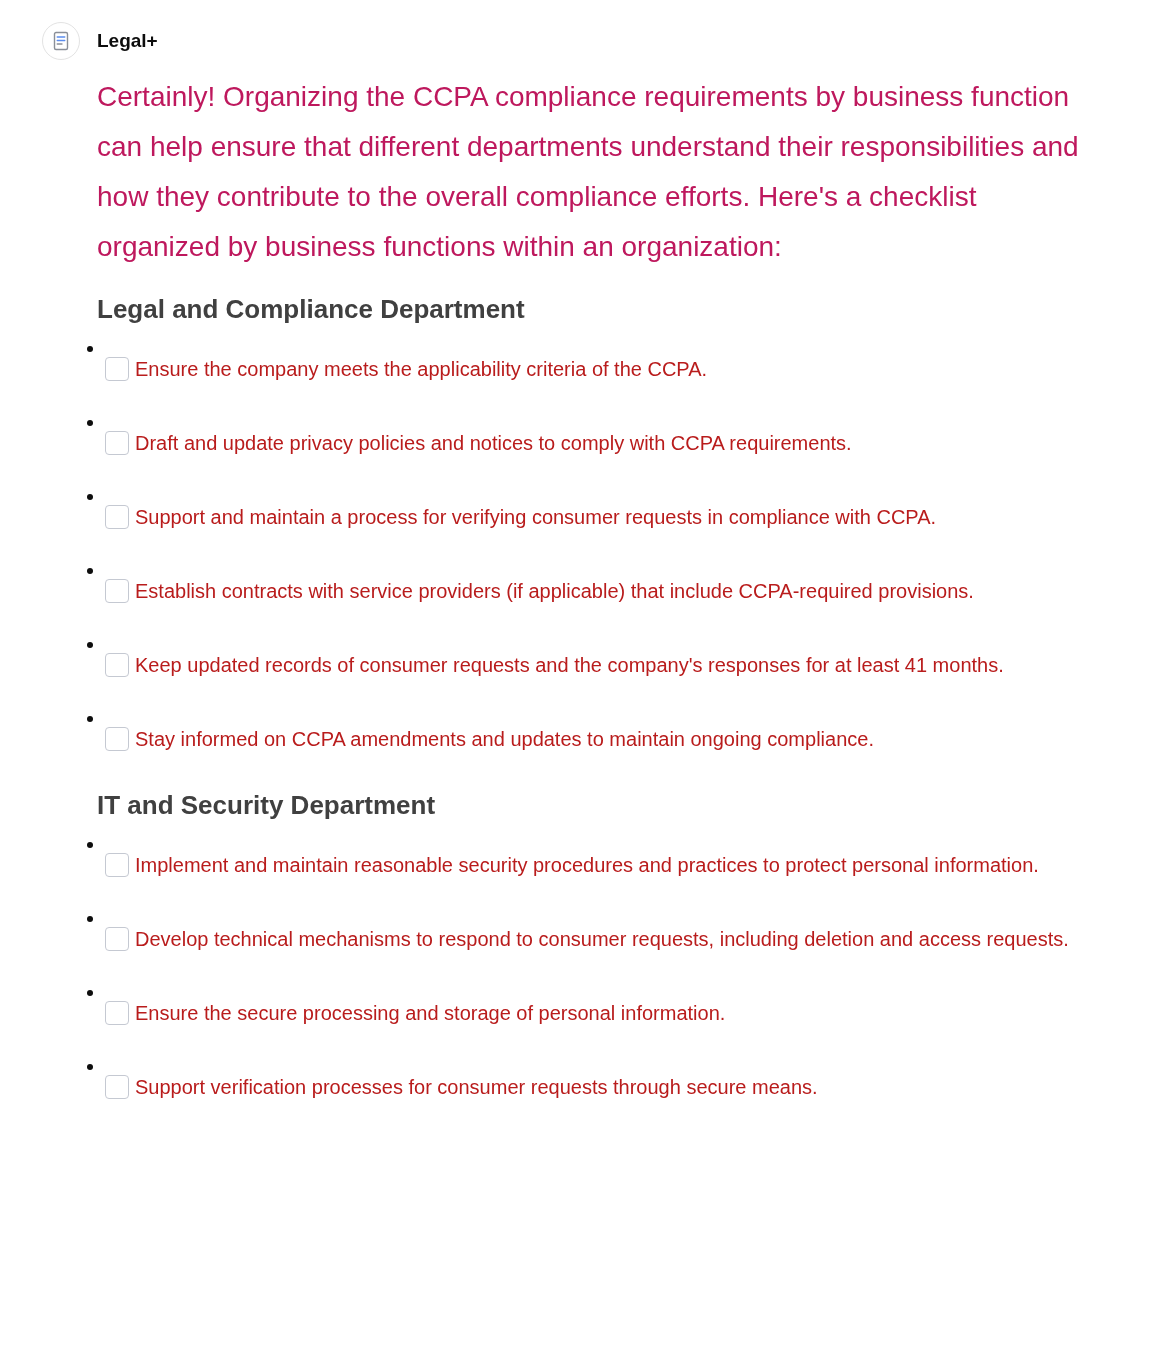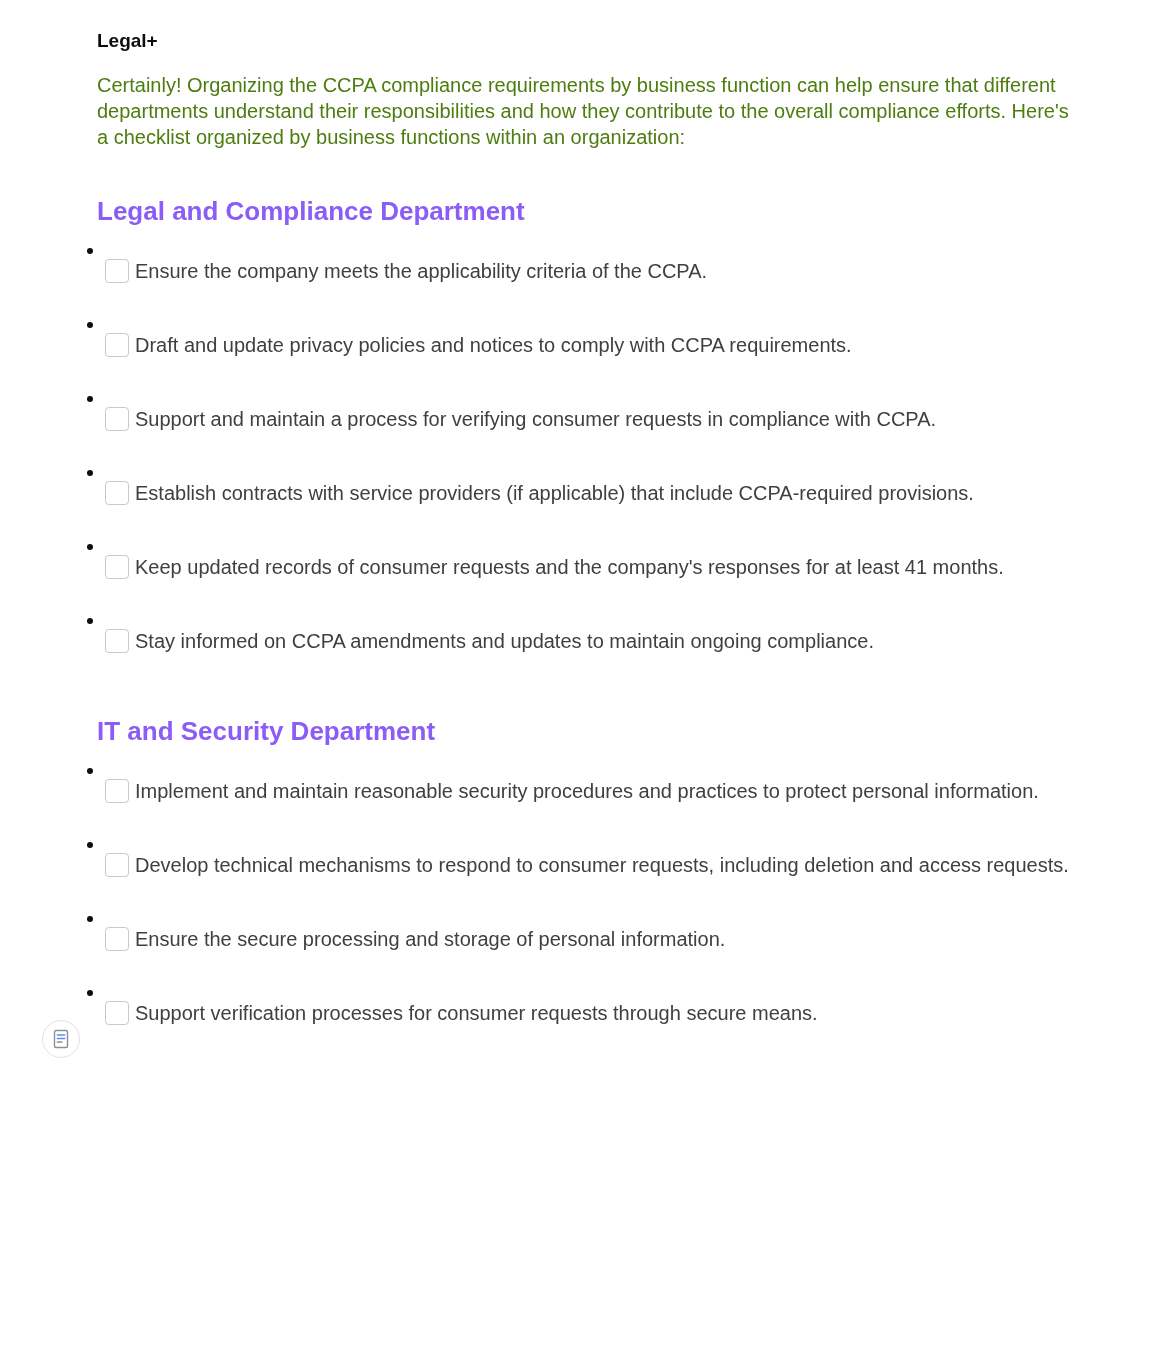--- a/index.html
+++ b/index.html
@@ -6,21 +6,21 @@
   html, body {
     width: 1168px;
     height: 1354px;
     overflow: hidden;
     background: #ffffff;
     font-family: "Liberation Sans", "DejaVu Sans", sans-serif;
     color: #0d0d0d;
   }
   .message {
     display: flex;
-    align-items: flex-end;
+    align-items: flex-start;
     padding: 22px 40px 0 42px;
     gap: 17px;
   }
   .avatar {
     flex: 0 0 auto;
     width: 38px;
     height: 38px;
     border: 1px solid #e3e3e3;
     border-radius: 50%;
     background: #ffffff;
@@ -32,30 +32,30 @@
     width: 985px;
   }
   .sender-name {
     font-size: 19px;
     font-weight: 700;
     line-height: 38px;
     color: #0d0d0d;
   }
   .intro {
     margin-top: 12px;
-    font-size: 20px;
-    line-height: 26px;
-    color: #4d7c0f;
+    font-size: 28px;
+    line-height: 50px;
+    color: #be185d;
   }
   h2.section-title {
-    margin-top: 44px;
+    margin-top: 20px;
     font-size: 26px;
     line-height: 34px;
     font-weight: 700;
-    color: #8b5cf6;
+    color: #404040;
   }
   ul.task-list {
     list-style: none;
     margin-top: 14px;
     padding-left: 8px;
   }
   ul.task-list li {
     position: relative;
     margin-bottom: 16px;
     font-size: 20px;
@@ -77,21 +77,21 @@
     height: 24px;
     border: 1.5px solid #c5c9d2;
     border-radius: 4px;
     background: #ffffff;
     vertical-align: middle;
     margin-right: 6px;
     margin-top: -3px;
     cursor: pointer;
   }
   .task-text {
-    color: #404040;
+    color: #b91c1c;
   }
 </style>
 </head>
 <body>
 
 <div class="message">
   <div class="avatar">
     <span style="display:flex;">
       <svg width="20" height="20" viewBox="0 0 20 20" fill="none" xmlns="http://www.w3.org/2000/svg">
         <rect x="3.5" y="1.5" width="13" height="17" rx="1.5" stroke="#8a8f98" stroke-width="1.4" fill="#ffffff"></rect>

